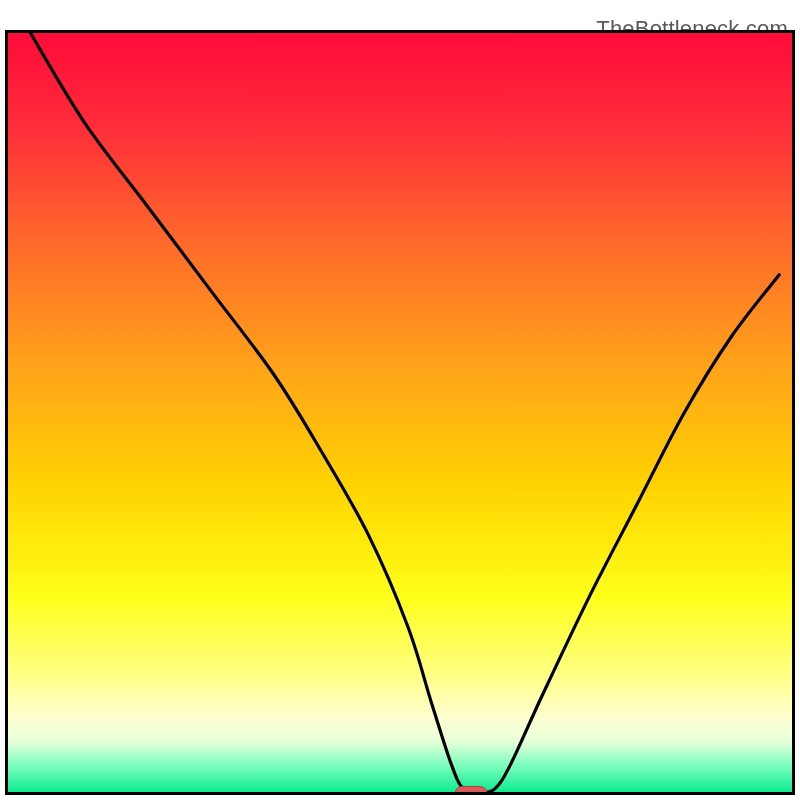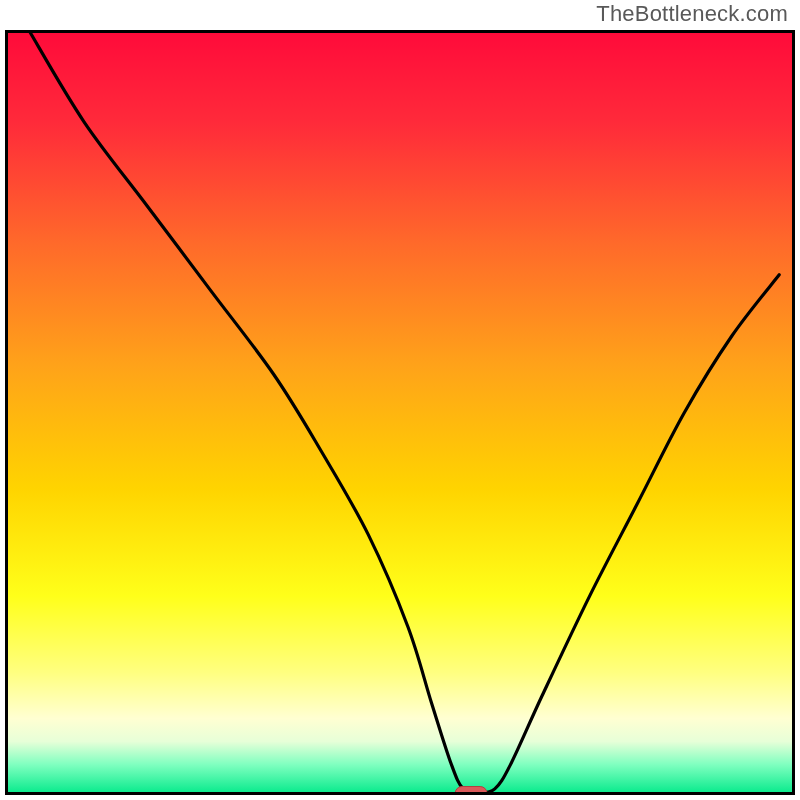--- a/index.html
+++ b/index.html
@@ -10,21 +10,21 @@
   background: #ffffff;
   overflow: hidden;
 }
 .frame {
   position: relative;
   width: 800px;
   height: 800px;
 }
 .watermark {
   position: absolute;
-  top: 1px;
+  top: 16px;
   right: 12px;
   font-family: Arial, Helvetica, sans-serif;
   font-size: 22px;
   color: #595959;
   letter-spacing: 0.2px;
 }
 .plot {
   position: absolute;
   left: 5px;
   top: 30px;

